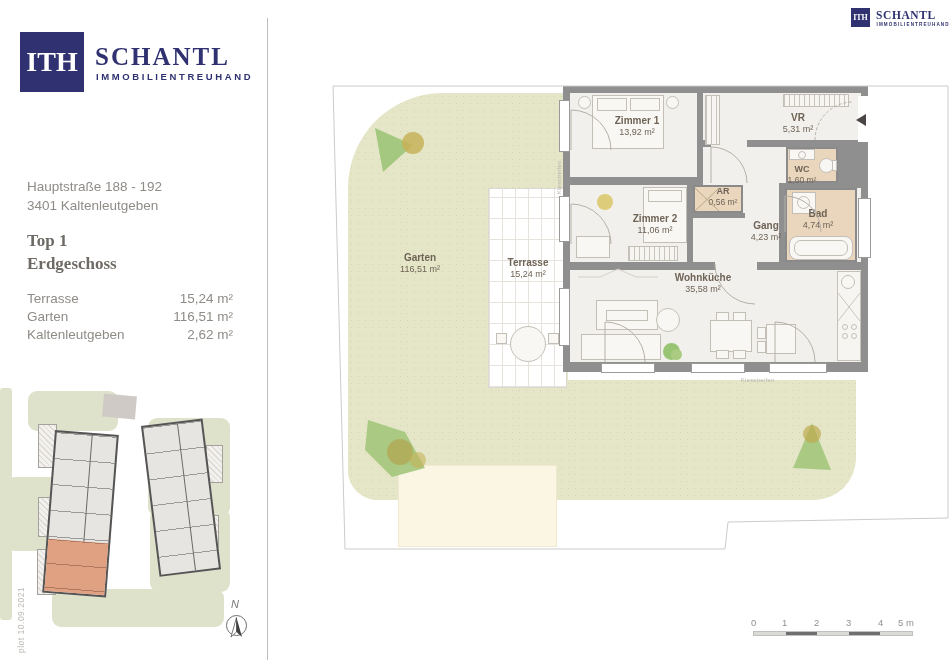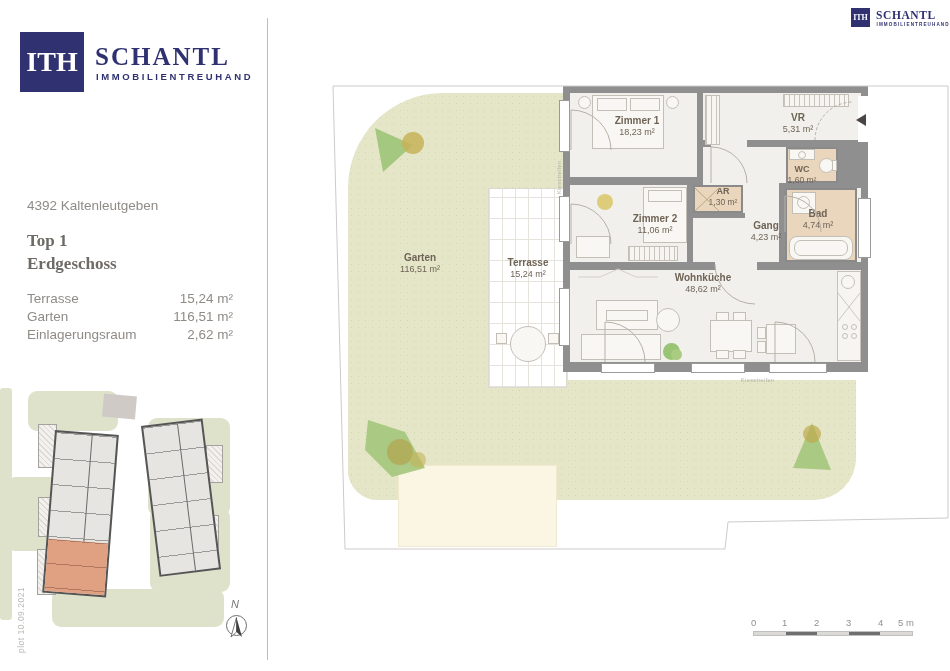--- a/index.html
+++ b/index.html
@@ -70,35 +70,36 @@
   <div class="abs logo-square" style="left:20px;top:32px;width:64px;height:60px;font-size:28px;">ITH</div>
   <div class="abs brand-name" style="left:95px;top:43px;font-size:25px;">SCHANTL</div>
   <div class="abs brand-sub" style="left:96px;top:71px;font-size:9.5px;letter-spacing:2.6px;">IMMOBILIENTREUHAND</div>
 
   <div class="abs logo-square" style="left:851px;top:8px;width:19px;height:19px;font-size:8px;">ITH</div>
   <div class="abs brand-name" style="left:876px;top:9px;font-size:11.5px;letter-spacing:.6px;">SCHANTL</div>
   <div class="abs brand-sub" style="left:876.5px;top:22px;font-size:4.6px;letter-spacing:1.1px;">IMMOBILIENTREUHAND</div>
 
   <div class="abs divider" style="left:267px;top:18px;height:642px;"></div>
 
-  <div class="abs addr" style="left:27px;top:196px;">4392 Kaltenleutgeben</div>
+  <div class="abs addr" style="left:27px;top:177px;">Hauptstraße 188 - 192</div>
+  <div class="abs addr" style="left:27px;top:196px;">3401 Kaltenleutgeben</div>
   <div class="abs unit-line" style="left:27px;top:229px;">Top 1</div>
   <div class="abs unit-line" style="left:27px;top:252px;">Erdgeschoss</div>
 
   <div class="abs area-table" style="left:27px;top:290px;">
     <div class="area-row">
       <span>Terrasse</span>
       <span>15,24 m²</span>
     </div>
     <div class="area-row">
       <span>Garten</span>
       <span>116,51 m²</span>
     </div>
     <div class="area-row">
-      <span>Einlagerungsraum</span>
+      <span>Kaltenleutgeben</span>
       <span>2,62 m²</span>
     </div>
   </div>
 
   <div>
     <div class="abs gpatch" style="left:0;top:388px;width:12px;height:232px;border-radius:3px;"></div>
     <div class="abs gpatch" style="left:28px;top:391px;width:90px;height:40px;"></div>
     <div class="abs gpatch" style="left:148px;top:418px;width:82px;height:98px;"></div>
     <div class="abs gpatch" style="left:150px;top:508px;width:80px;height:84px;"></div>
     <div class="abs gpatch" style="left:6px;top:477px;width:54px;height:74px;"></div>
@@ -205,49 +206,49 @@
   <div class="abs furn" style="left:789px;top:236px;width:64px;height:24px;border-radius:8px;"></div>
   <div class="abs furn" style="left:794px;top:240px;width:54px;height:16px;border-radius:7px;"></div>
 
   <div class="abs furn" style="left:789px;top:149px;width:26px;height:11px;"></div>
   <div class="abs furn round" style="left:798px;top:151px;width:8px;height:8px;"></div>
   <div class="abs furn round" style="left:819px;top:158px;width:15px;height:15px;"></div>
   <div class="abs furn" style="left:832px;top:160px;width:5px;height:11px;"></div>
 
   <div class="room-label" style="left:637px;top:115px;">
     <div class="rn">Zimmer 1</div>
-    <div class="ra">18,23 m²</div>
+    <div class="ra">13,92 m²</div>
   </div>
   <div class="room-label" style="left:655px;top:213px;">
     <div class="rn">Zimmer 2</div>
     <div class="ra">11,06 m²</div>
   </div>
   <div class="room-label" style="left:798px;top:112px;">
     <div class="rn">VR</div>
     <div class="ra">5,31 m²</div>
   </div>
   <div class="room-label" style="left:802px;top:164px;">
     <div class="rn" style="font-size:9px;">WC</div>
     <div class="ra" style="font-size:8.5px;">1,60 m²</div>
   </div>
   <div class="room-label" style="left:723px;top:186px;">
     <div class="rn" style="font-size:9px;">AR</div>
-    <div class="ra" style="font-size:8.5px;">1,30 m²</div>
+    <div class="ra" style="font-size:8.5px;">0,56 m²</div>
   </div>
   <div class="room-label" style="left:766px;top:220px;">
     <div class="rn">Gang</div>
     <div class="ra">4,23 m²</div>
   </div>
   <div class="room-label" style="left:818px;top:208px;">
     <div class="rn">Bad</div>
     <div class="ra">4,74 m²</div>
   </div>
   <div class="room-label" style="left:703px;top:272px;">
     <div class="rn">Wohnküche</div>
-    <div class="ra">48,62 m²</div>
+    <div class="ra">35,58 m²</div>
   </div>
   <div class="room-label" style="left:420px;top:252px;">
     <div class="rn">Garten</div>
     <div class="ra">116,51 m²</div>
   </div>
   <div class="room-label" style="left:528px;top:257px;">
     <div class="rn">Terrasse</div>
     <div class="ra">15,24 m²</div>
   </div>
 

